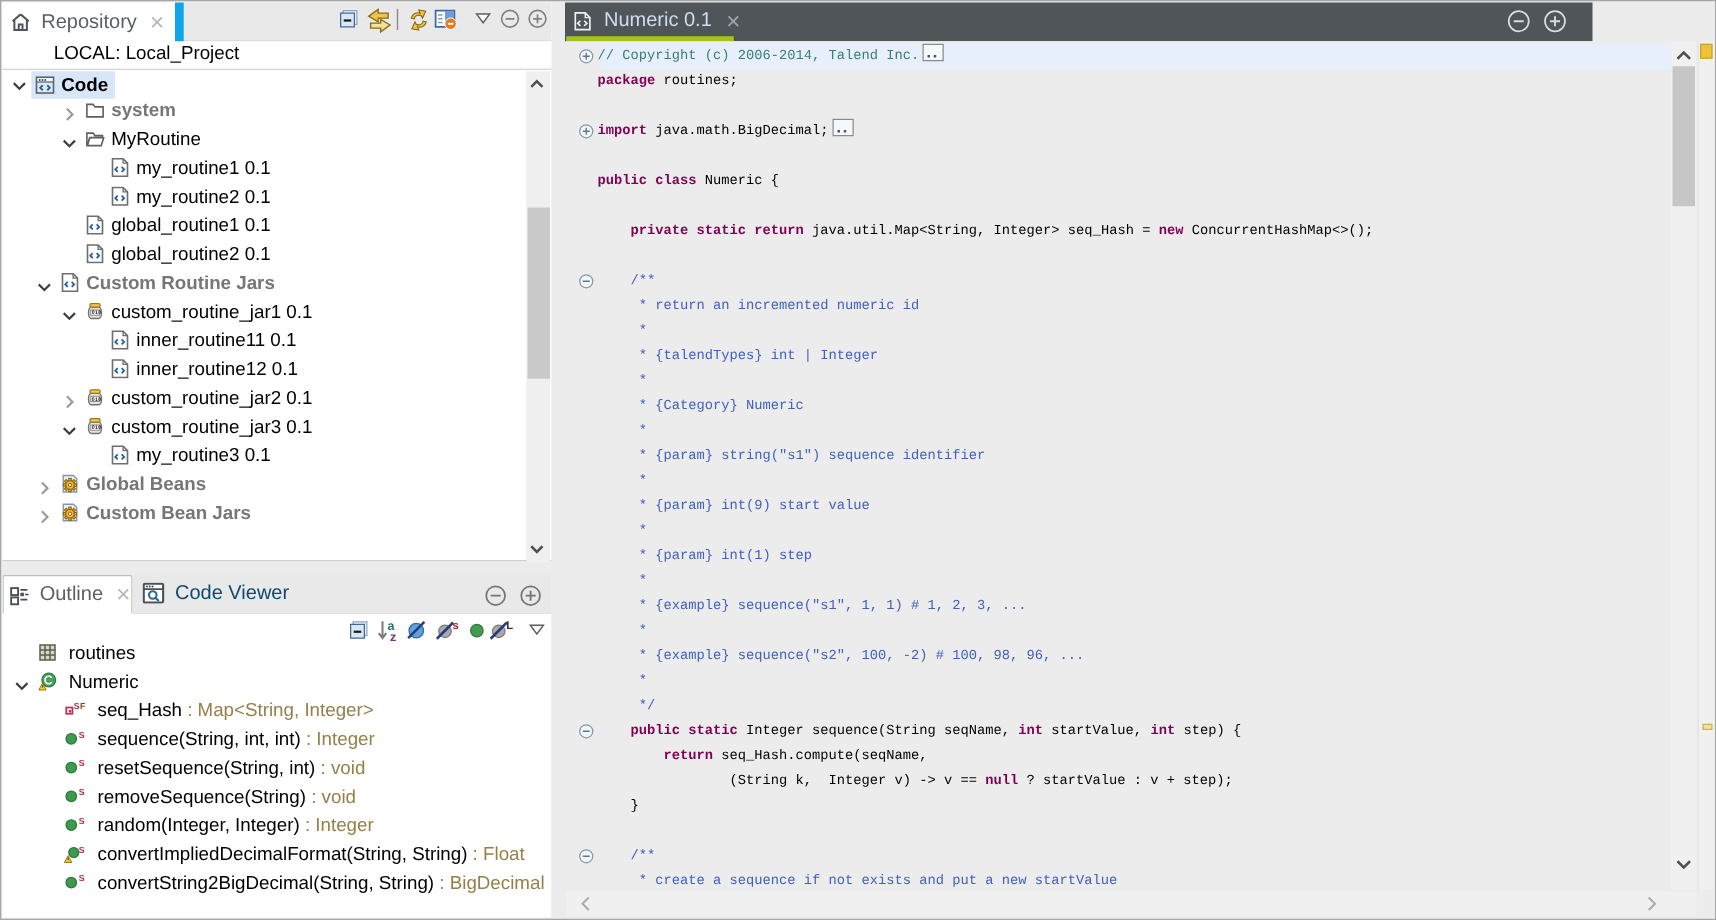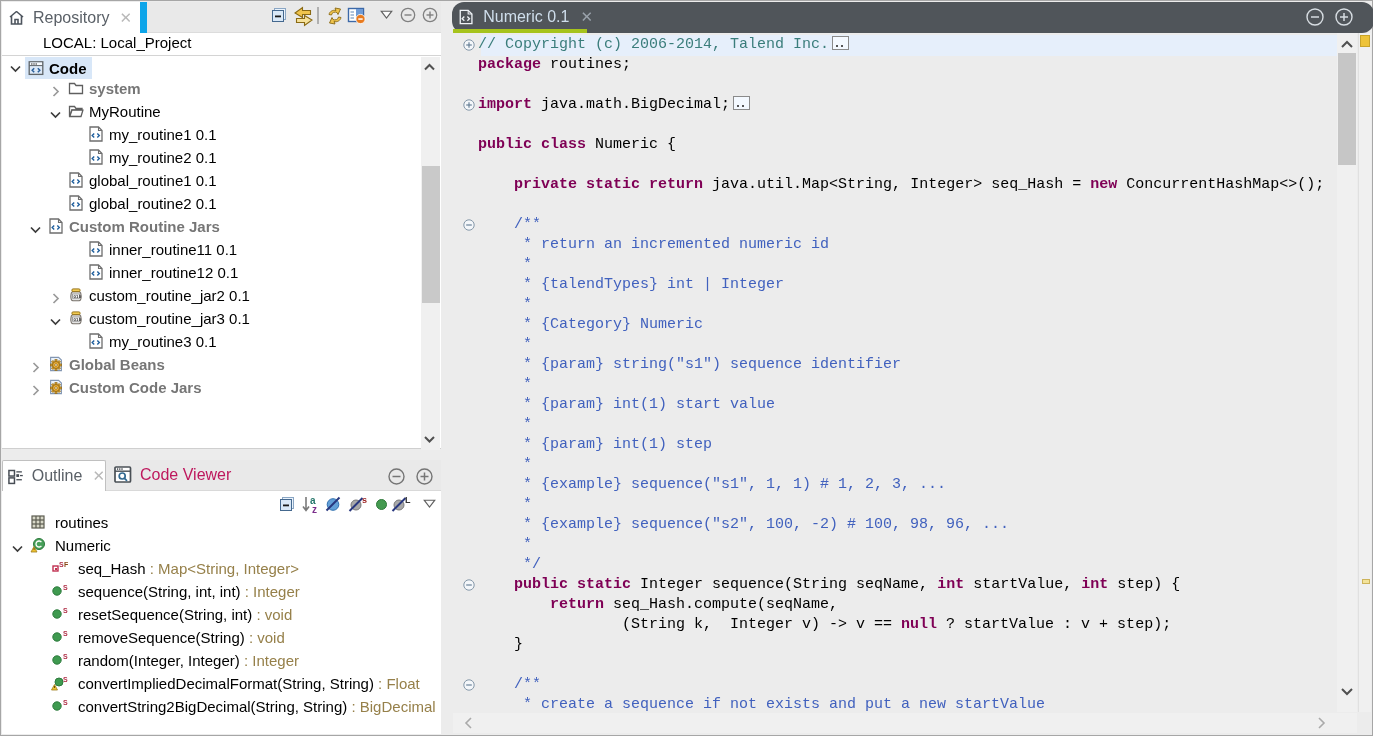--- a/index.html
+++ b/index.html
@@ -27,38 +27,38 @@
   .sel { background:#d8e7f8; }
 
   
   .lsb { position:absolute; right:1px; top:55px; width:19px; height:393px; background:#f0f0f0; }
   .lsb .thumb { position:absolute; left:1px; width:18px; top:109px; height:137px; background:#c9c9c9; }
 
   
   .lb { position:absolute; left:2px; top:460px; width:439px; height:274px; background:#e9e9e9; }
   .lb .content { position:absolute; left:0; top:30px; width:439px; height:244px; background:#fff; }
   .otab-active { position:absolute; left:0; top:0; width:104px; height:31px; z-index:2; background:#fff; border:1px solid #c0c0c0; border-bottom:none; border-radius:2px 2px 0 0; display:flex; align-items:center; gap:8px; padding-left:5px; font-size:16px; color:#5a6067; }
-  .otab2 { position:absolute; left:112px; top:0; height:29px; display:flex; align-items:center; gap:8px; font-size:16px; color:#be185d; }
+  .otab2 { position:absolute; left:112px; top:0; height:29px; display:flex; align-items:center; gap:8px; font-size:16px; color:#0c4a6e; }
   .btoolbar { position:absolute; top:34px; right:6px; display:flex; align-items:center; gap:7px; }
   .otree { position:absolute; left:0; top:54px; width:439px; }
   .otree .ticon { margin-right:9px; }
 
   .typ { color:#96804a; white-space:pre; }
 
   
   .ed { position:absolute; left:452px; top:2px; width:919px; height:731px; }
-  .etabbar { position:absolute; left:0; top:0; width:922px; height:31px; background:#50555a;border-radius:12px; }
+  .etabbar { position:absolute; left:0; top:0; width:822px; height:31px; background:#50555a; }
   .etab { position:absolute; left:1px; top:0; width:140px; height:29px; display:flex; align-items:center; gap:10px; padding-left:6px; color:#cfdeec; font-size:16px; white-space:nowrap; }
   .etab .x { color:#9aa2ab; font-size:15px; margin-left:4px; }
   .etabline { position:absolute; left:1px; top:27px; width:134px; height:4px; background:#a6c31c; }
   .eminmax { position:absolute; right:20px; top:5px; display:flex; gap:9px; }
 
   .ecode { position:absolute; left:1px; top:31px; width:884px; height:679px; background:#ececec; }
   .curline { position:absolute; left:28px; top:2px; width:856px; height:21px; background:#e6effb; }
-  pre.code { position:absolute; left:25px; top:2px; font-family:"Liberation Mono", monospace; font-size:15px; line-height:20px; color:#000; }
+  pre.code { position:absolute; left:25px; top:2px; font-family:"Liberation Mono", monospace; font-size:11px; line-height:20px; color:#000; }
   pre.code .k { color:#7f0055; font-weight:bold; }
   pre.code .c { color:#3a7d7b; }
   pre.code .j { color:#4161be; }
   .foldbox { display:inline-block; width:17px; height:14px; border:1px solid #8a8a8a; vertical-align:-2px; margin-left:3px; position:relative; background:#f4f9ff; }
   .foldbox i { position:absolute; left:3px; bottom:2px; width:2px; height:2px; background:#555; }
   .foldbox i+i { left:8px; }
   .fold { position:absolute; left:9px; width:14px; height:14px; }
 
   
   .evsb { position:absolute; left:885px; top:31px; width:20px; height:679px; background:#f0f0f0; }
@@ -203,20 +203,32 @@
       <div class="trow" style="padding-left:25px">
         <svg class="chev" width="21" height="23" viewBox="0 0 21 23">
           <path d="M4 9.5 L8.5 14 L13 9.5" stroke="#3c3c3c" stroke-width="1.7" fill="none"></path>
         </svg>
         <svg class="ticon" viewBox="0 0 16 16">
           <path d="M2 1 h8.5 L14 4.5 V15 H2 z" fill="#fff" stroke="#6e6e6e" stroke-width="1.3"></path>
           <path d="M10.5 1 v3.5 H14" fill="none" stroke="#6e6e6e" stroke-width="1.1"></path>
           <path d="M6.2 7.5 L4.2 9.5 L6.2 11.5 M9.3 7.5 L11.3 9.5 L9.3 11.5" stroke="#1f5f9e" stroke-width="1.4" fill="none"></path>
         </svg>
         <span class="b gray">Custom Routine Jars</span>
+      </div>
+      <div class="trow" style="padding-left:45px">
+        <svg class="chev" width="21" height="23" viewBox="0 0 21 23">
+          <path d="M4 9.5 L8.5 14 L13 9.5" stroke="#3c3c3c" stroke-width="1.7" fill="none"></path>
+        </svg>
+        <svg class="ticon" viewBox="0 0 16 16">
+          <path d="M4.6 4.6 C 3.2 5.4, 2.8 7, 2.8 9.2 C 2.8 12, 3.6 13.6, 5 13.8 h6 C 12.4 13.6, 13.2 12, 13.2 9.2 C 13.2 7, 12.8 5.4, 11.4 4.6 z" fill="#e4e4e4" stroke="#77716a" stroke-width="1.1"></path>
+          <rect x="3.9" y="1.9" width="8.2" height="2.7" rx="1.2" fill="#f2cb52" stroke="#99761c" stroke-width="1"></rect>
+          <rect x="4.6" y="7" width="6.8" height="4.2" fill="#fdfdfd" stroke="#8a8a8a" stroke-width="0.8"></rect>
+          <text x="5.4" y="10.5" font-size="4.2" font-weight="bold" fill="#222" font-family="Liberation Sans" letter-spacing="0.3">010</text>
+        </svg>
+        <span class="">custom_routine_jar1 0.1</span>
       </div>
       <div class="trow" style="padding-left:65px">
         <span class="chev"></span>
         <svg class="ticon" viewBox="0 0 16 16">
           <path d="M2 1 h8.5 L14 4.5 V15 H2 z" fill="#fff" stroke="#6e6e6e" stroke-width="1.3"></path>
           <path d="M10.5 1 v3.5 H14" fill="none" stroke="#6e6e6e" stroke-width="1.1"></path>
           <path d="M6.2 7.5 L4.2 9.5 L6.2 11.5 M9.3 7.5 L11.3 9.5 L9.3 11.5" stroke="#1f5f9e" stroke-width="1.4" fill="none"></path>
         </svg>
         <span class="">inner_routine11 0.1</span>
       </div>
@@ -299,21 +311,21 @@
               <rect x="-1" y="-5.3" width="2" height="2.2" transform="rotate(135)"></rect>
               <rect x="-1" y="-5.3" width="2" height="2.2" transform="rotate(180)"></rect>
               <rect x="-1" y="-5.3" width="2" height="2.2" transform="rotate(225)"></rect>
               <rect x="-1" y="-5.3" width="2" height="2.2" transform="rotate(270)"></rect>
               <rect x="-1" y="-5.3" width="2" height="2.2" transform="rotate(315)"></rect>
               <circle cx="0" cy="0" r="3.4"></circle>
             </g>
             <circle cx="0" cy="0" r="1.3" fill="#fff" stroke="#93680f" stroke-width="0.8"></circle>
           </g>
         </svg>
-        <span class="b gray">Custom Code Jars</span>
+        <span class="b gray">Custom Bean Jars</span>
       </div>
     </div>
   <div class="lsb">
     <svg width="17" height="17" viewBox="0 0 17 17" style="position:absolute;top:2px;left:0;">
         <path d="M4 10.5 L8.5 6 L13 10.5" stroke="#505050" stroke-width="2" fill="none"></path>
       </svg>
     <div class="thumb"></div>
     <svg width="17" height="17" viewBox="0 0 17 17" style="position:absolute;bottom:2px;left:0;">
         <path d="M4 6 L8.5 10.5 L13 6" stroke="#505050" stroke-width="2" fill="none"></path>
       </svg>
@@ -525,21 +537,21 @@
 
     <span class="j">/**</span>
 <span class="j">     * return an incremented numeric id</span>
 <span class="j">     *</span>
 <span class="j">     * {talendTypes} int | Integer</span>
 <span class="j">     *</span>
 <span class="j">     * {Category} Numeric</span>
 <span class="j">     *</span>
 <span class="j">     * {param} string("s1") sequence identifier</span>
 <span class="j">     *</span>
-<span class="j">     * {param} int(1) start value</span>
+<span class="j">     * {param} int(9) start value</span>
 <span class="j">     *</span>
 <span class="j">     * {param} int(1) step</span>
 <span class="j">     *</span>
 <span class="j">     * {example} sequence("s1", 1, 1) # 1, 2, 3, ...</span>
 <span class="j">     *</span>
 <span class="j">     * {example} sequence("s2", 100, -2) # 100, 98, 96, ...</span>
 <span class="j">     *</span>
 <span class="j">     */</span>
     <span class="k">public</span> <span class="k">static</span> Integer sequence(String seqName, <span class="k">int</span> startValue, <span class="k">int</span> step) {
         <span class="k">return</span> seq_Hash.compute(seqName,

